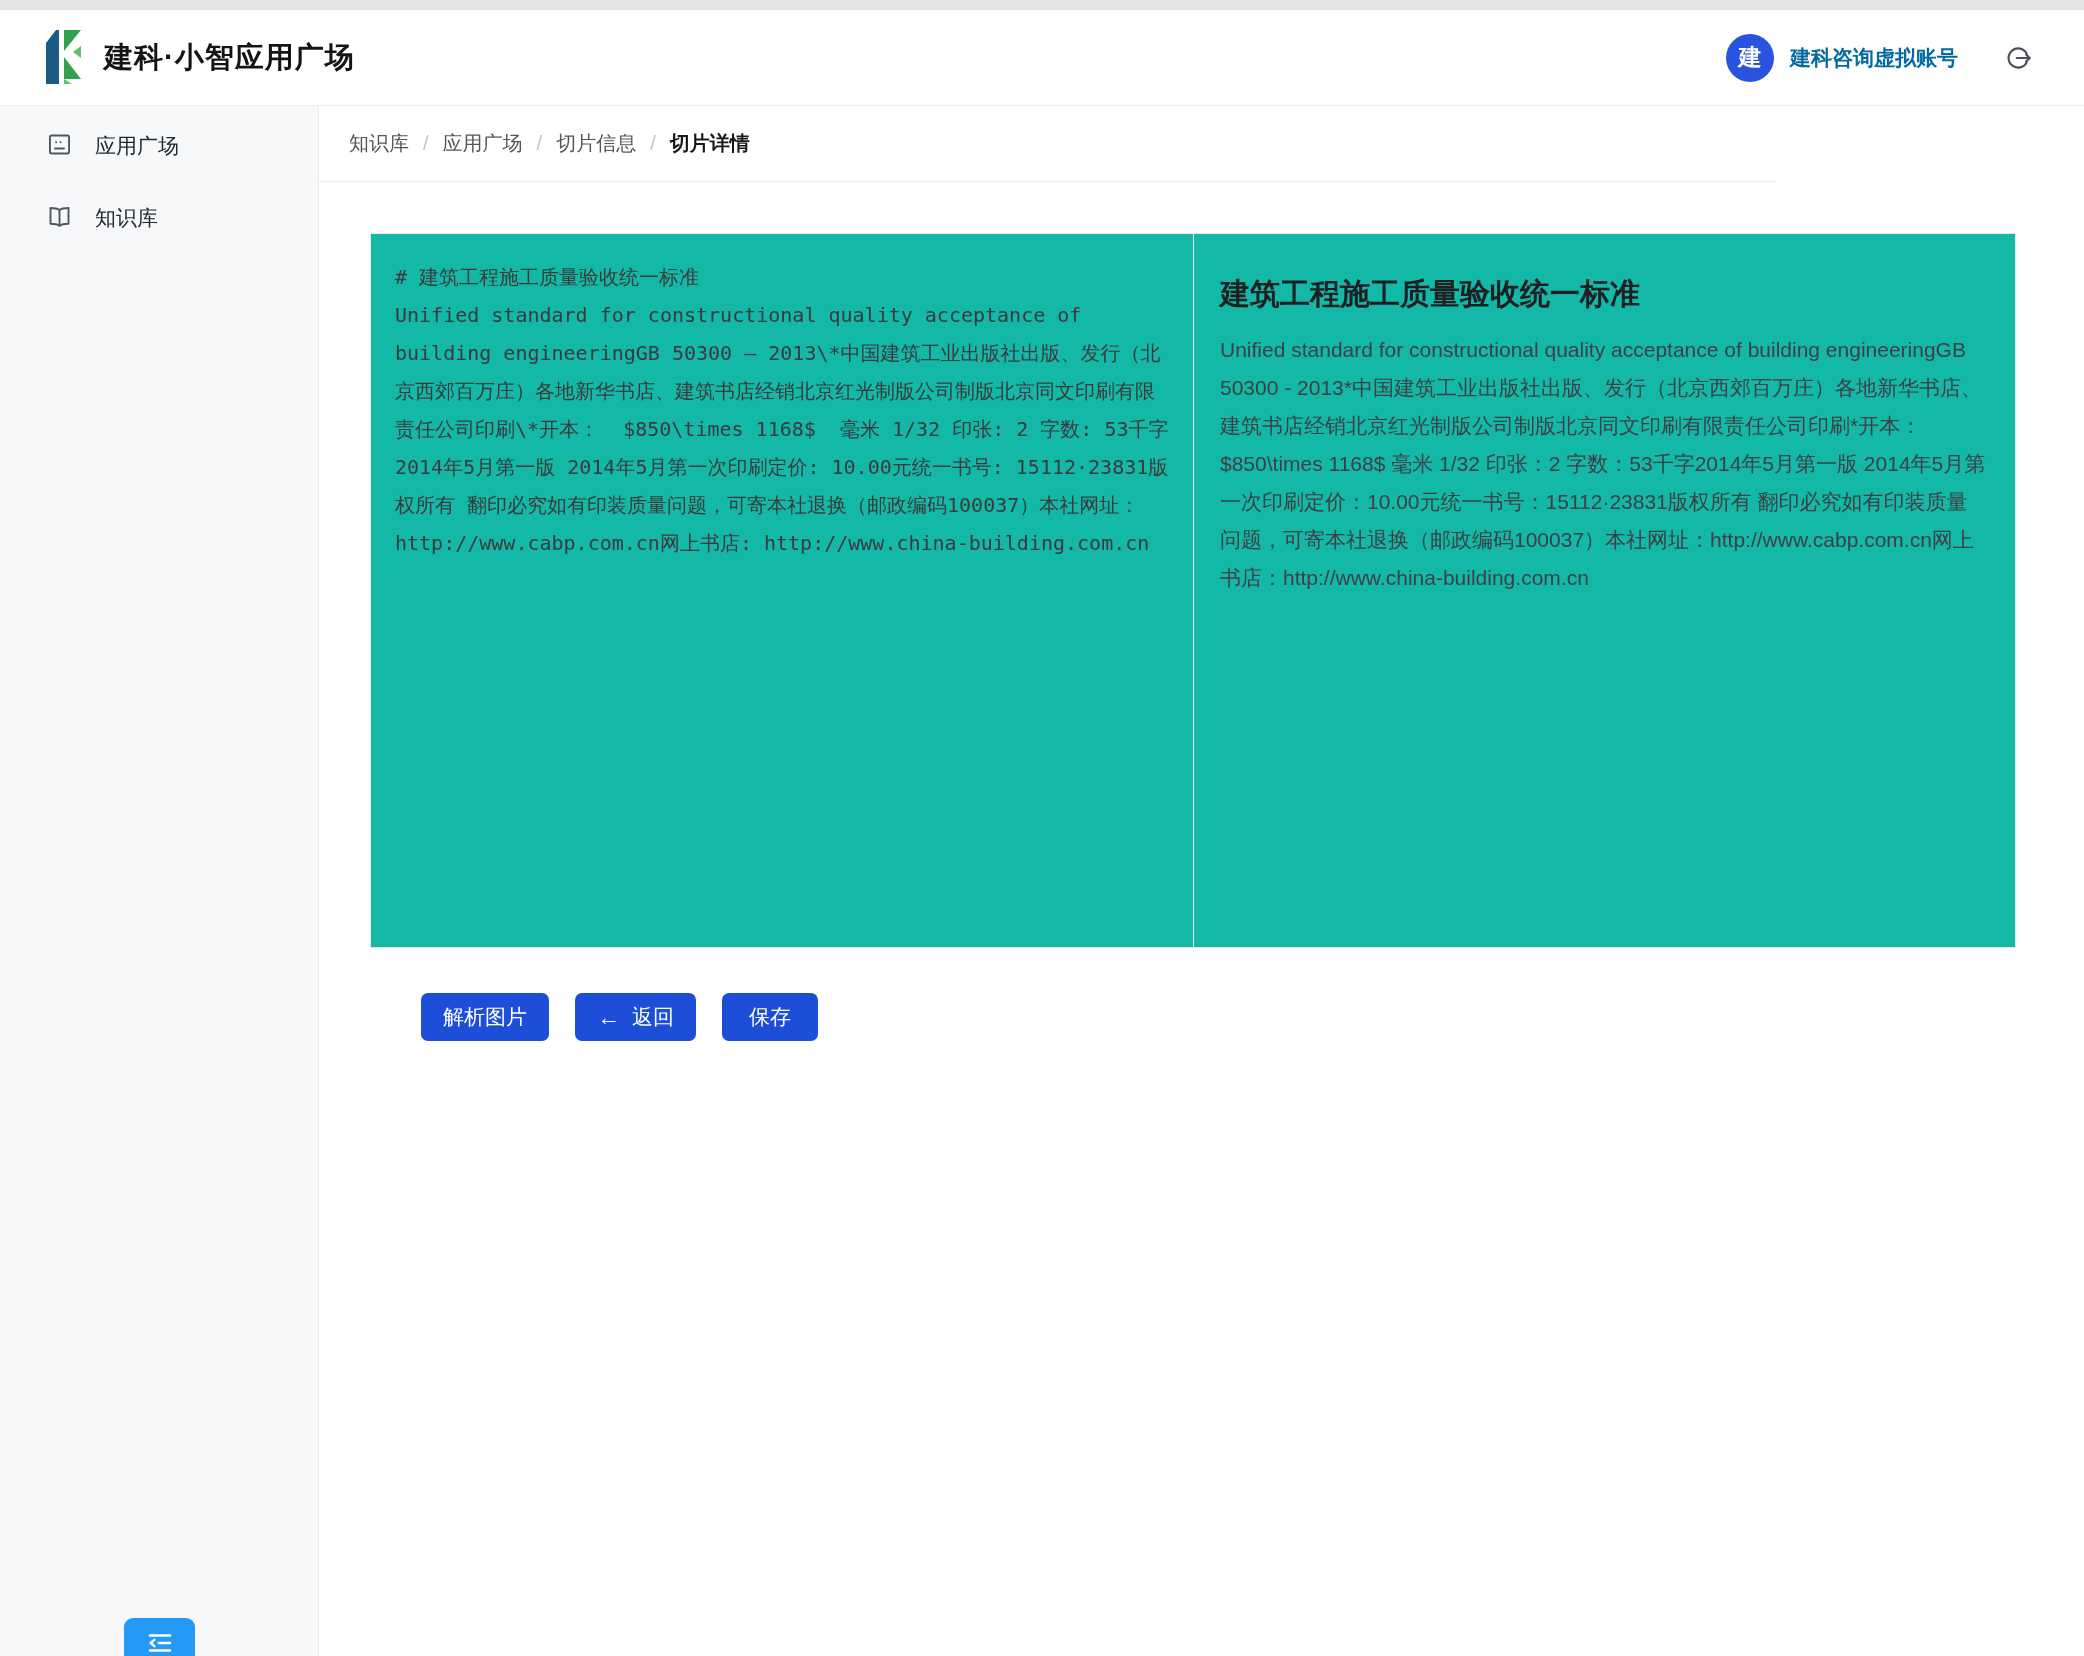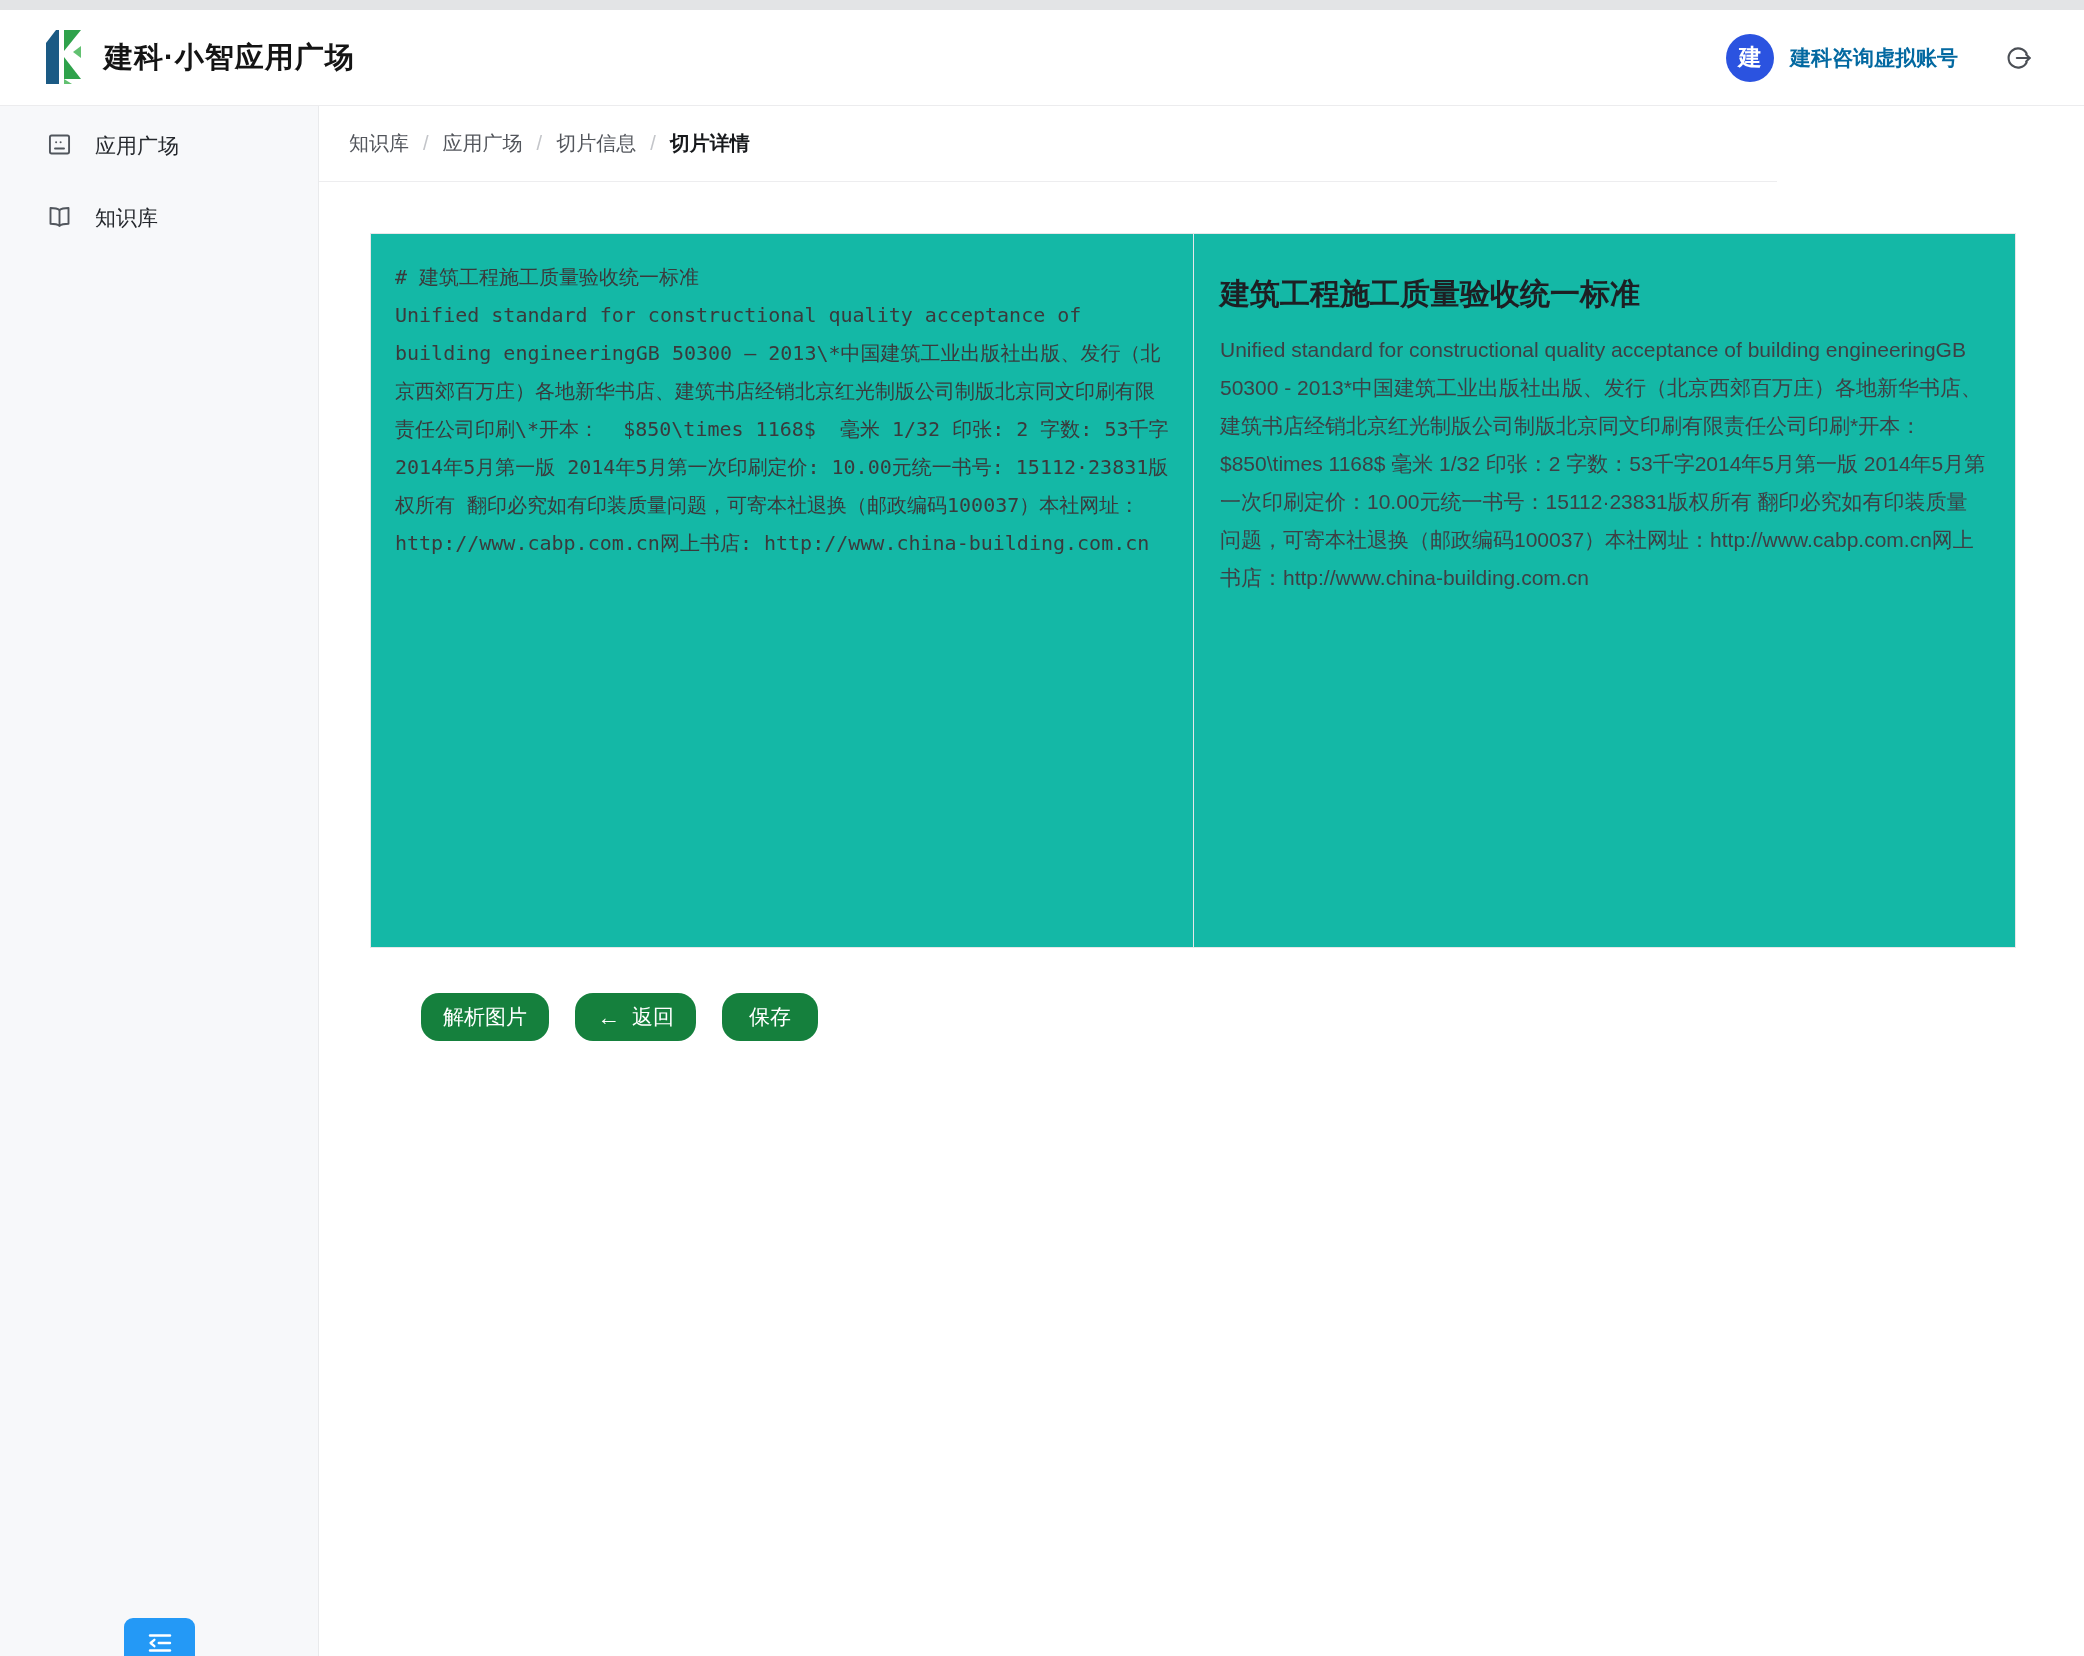--- a/index.html
+++ b/index.html
@@ -62,22 +62,22 @@
     font-size:20px; line-height:38px; color:#3a3a3c;
     white-space:pre-wrap; overflow-wrap:break-word; overflow:hidden;
   }
   .panel-right { flex:1; padding:40px 28px 24px 26px; overflow:hidden; }
   .preview-title { font-size:30px; font-weight:700; color:#1d1f23; margin-bottom:16px; }
   .preview-body { font-size:21px; line-height:38px; color:#3d4045; overflow-wrap:break-word; }
 
   
   .actions { display:flex; gap:26px; margin:45px 0 0 51px; }
   .btn {
-    height:48px; min-width:96px; padding:0 22px; border:none; border-radius:18px;
-    background:#15803d; color:#ffffff; font-size:21px; font-weight:500;
+    height:48px; min-width:96px; padding:0 22px; border:none; border-radius:7px;
+    background:#1d4ed8; color:#ffffff; font-size:21px; font-weight:500;
     font-family:inherit; display:flex; align-items:center; justify-content:center; gap:12px;
     cursor:pointer;
   }
   .btn .arrow { font-size:23px; line-height:1; }
 
   
   .collapse-btn {
     position:absolute; left:124px; top:1618px; width:71px; height:70px;
     background:#2499f6; border:none; border-radius:9px; cursor:pointer;
     display:flex; align-items:flex-start; justify-content:center; padding-top:10px;

